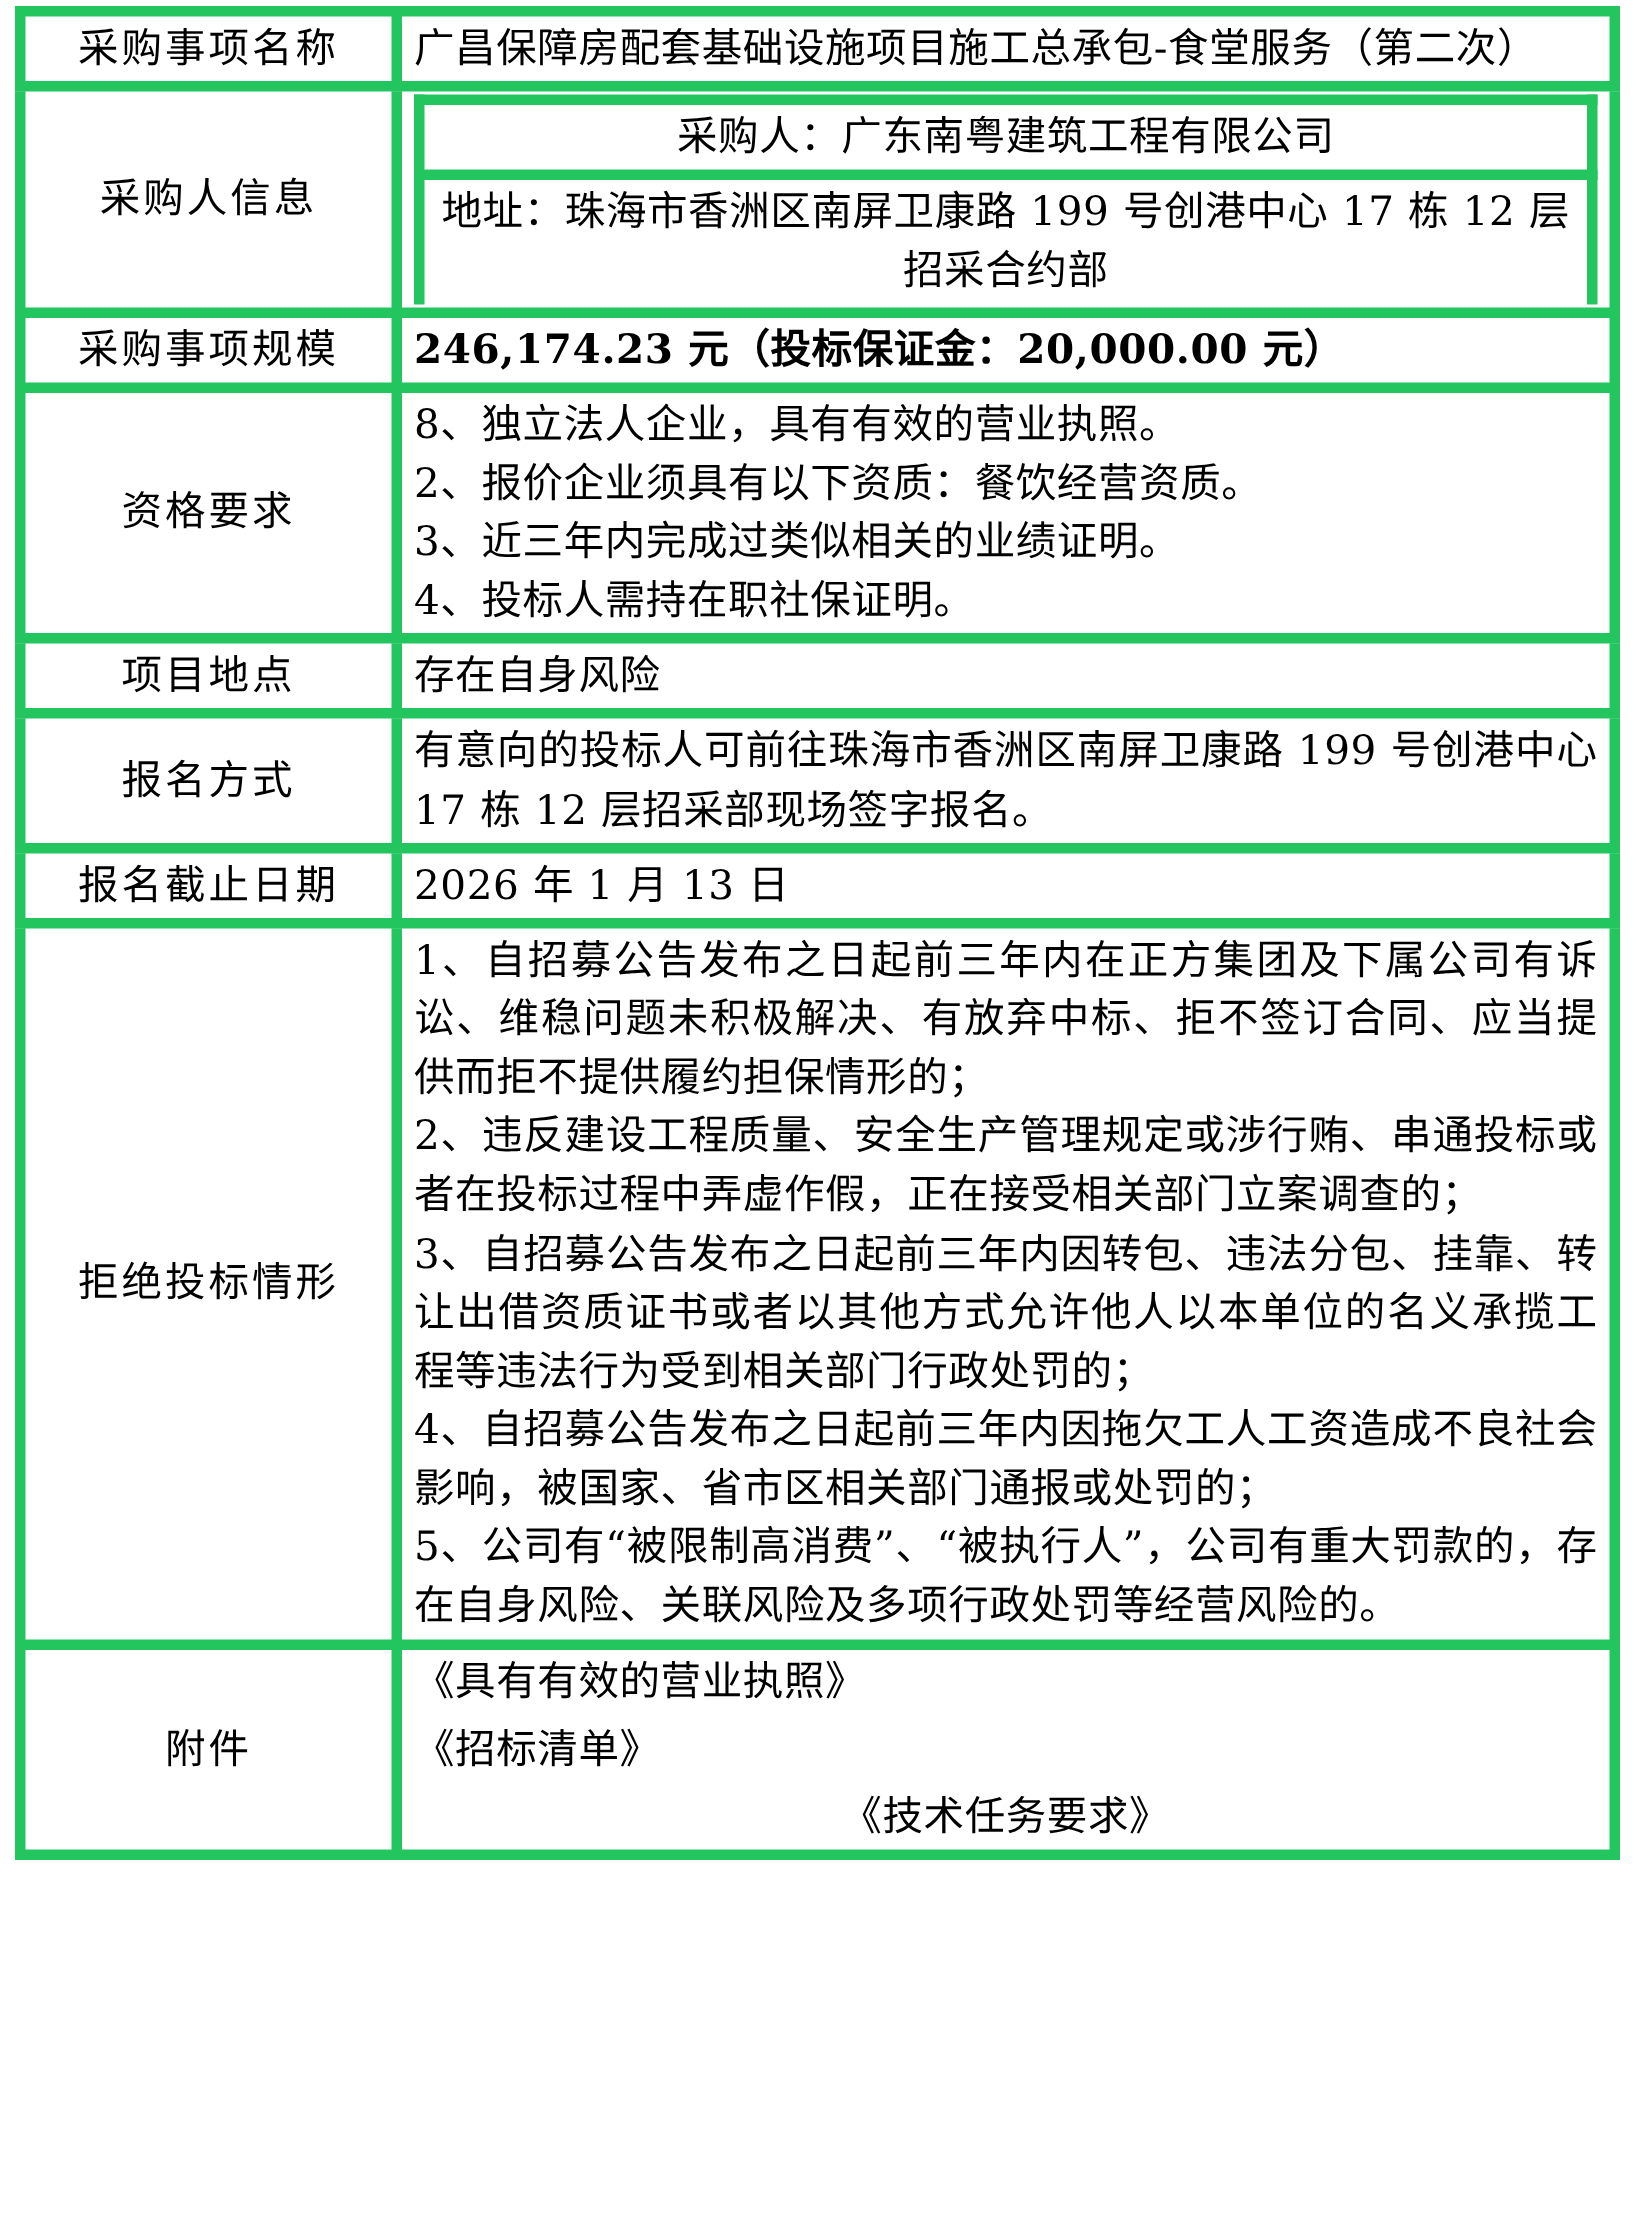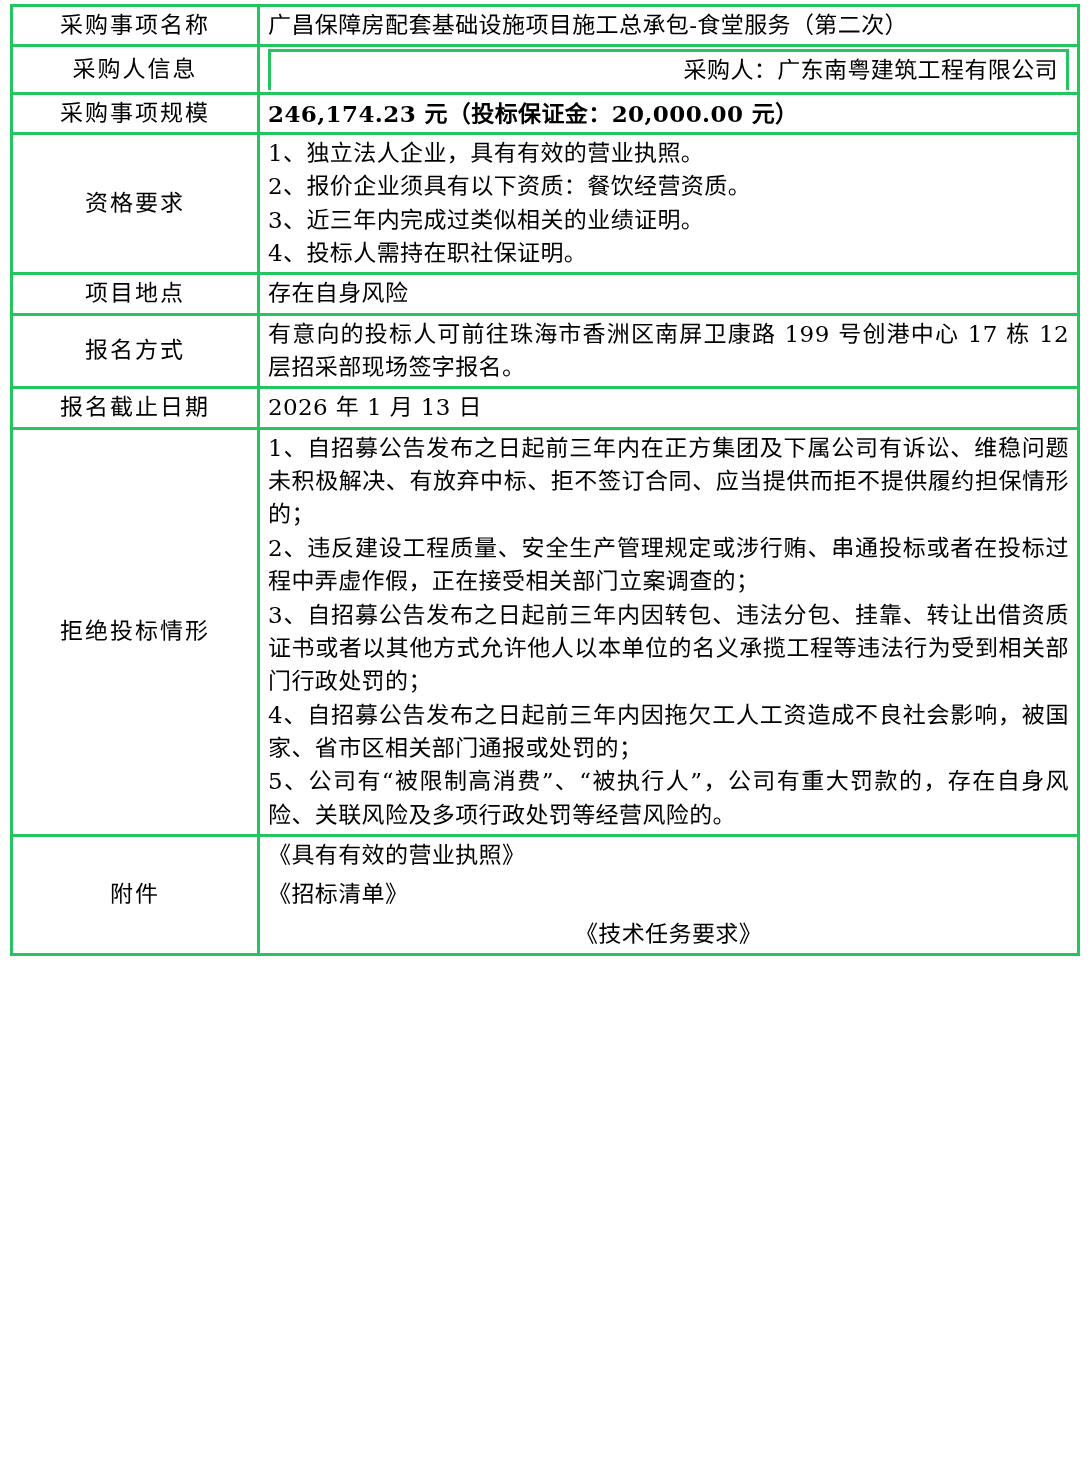--- a/index.html
+++ b/index.html
@@ -19,24 +19,24 @@
     box-sizing: border-box;
     padding: 4px 10px 0 10px;
     overflow: hidden;
   }
   table.doc-table {
     width: 1070px;
     border-collapse: collapse;
     table-layout: fixed;
   }
   table.doc-table td {
-    border: 3px solid #22c55e;
+    border: 7px solid #22c55e;
     vertical-align: middle;
     padding: 2px 8px;
-    font-size: 23px;
+    font-size: 27px;
     line-height: 1.45;
   }
   td.label {
     width: 228px;
     text-align: center;
     letter-spacing: 2px;
     font-size: 23.5px;
   }
   td.value {
     text-align: left;
@@ -50,21 +50,21 @@
     width: 100%;
     border-collapse: collapse;
     table-layout: fixed;
   }
   .nested td {
     border: none;
     border-bottom: 1px solid #000000;
     padding: 10px 8px;
     font-size: 23px;
     line-height: 1.45;
-    text-align: right;
+    text-align: center;
   }
   .nested tr:last-child td {
     border-bottom: none;
   }
   td.nopad {
     padding: 0;
   }
   .bold {
     font-weight: normal;
   }
@@ -101,34 +101,37 @@
       </tr>
 
       <tr>
         <td class="label">采购人信息</td>
         <td class="value nopad">
           <table class="nested">
             <tbody>
               <tr>
                 <td>采购人：广东南粤建筑工程有限公司</td>
               </tr>
+              <tr>
+                <td>地址：珠海市香洲区南屏卫康路 199 号创港中心 17 栋 12 层招采合约部</td>
+              </tr>
             </tbody>
           </table>
         </td>
       </tr>
 
       <tr>
         <td class="label">采购事项规模</td>
         <td class="value scale-num">246,174.23 元（投标保证金：20,000.00 元）</td>
       </tr>
 
       <tr>
         <td class="label">资格要求</td>
         <td class="value">
-          <span class="line">1、独立法人企业，具有有效的营业执照。</span>
+          <span class="line">8、独立法人企业，具有有效的营业执照。</span>
           <span class="line"><span>2、报价企业须具有以下资质：</span><span class="bold">餐饮经营资质。</span></span>
           <span class="line">3、近三年内完成过类似相关的业绩证明。</span>
           <span class="line bold">4、投标人需持在职社保证明。</span>
         </td>
       </tr>
 
       <tr>
         <td class="label">项目地点</td>
         <td class="value">存在自身风险</td>
       </tr>

